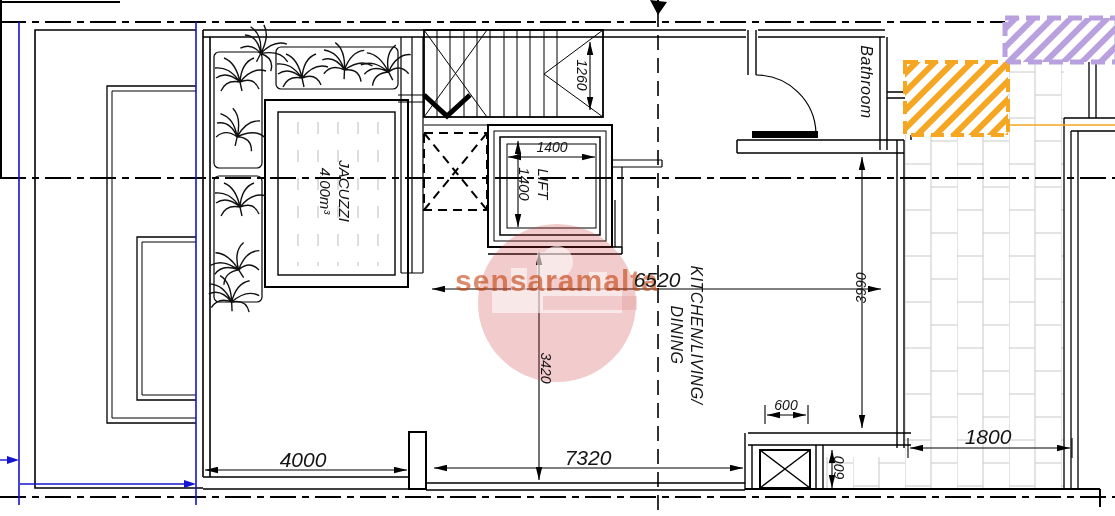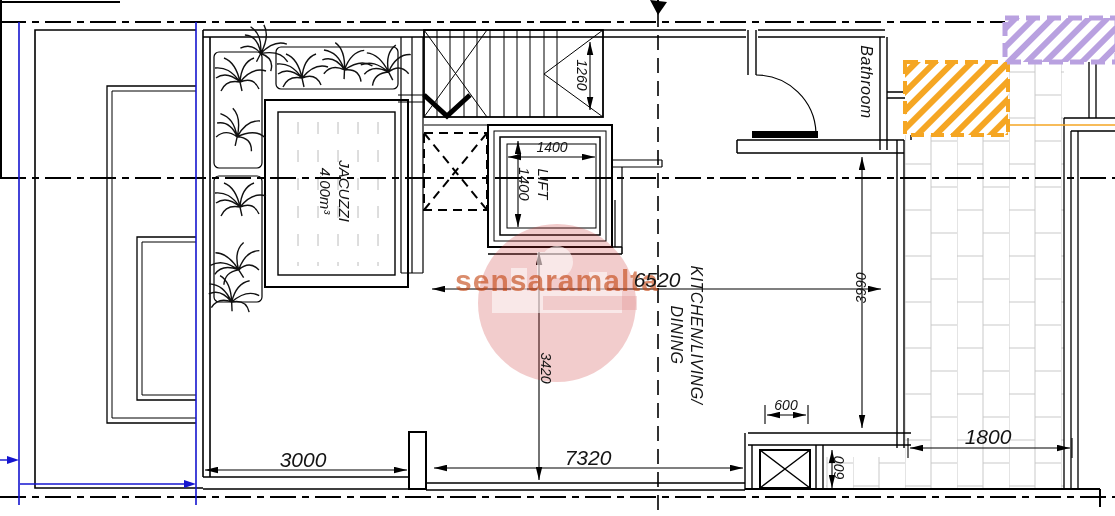--- a/index.html
+++ b/index.html
@@ -220,21 +220,21 @@
   <div>KITCHEN/LIVING/</div>
   <div>DINING</div>
 </div>
 
 <div class="lbl dim rot90" style="left:546px;top:368px;">3420</div>
 
 <div class="lbl dimbig" style="left:657px;top:280px;">6520</div>
 
 <div class="lbl dim rotn90" style="left:861px;top:288px;">3990</div>
 
-<div class="lbl dimbig" style="left:303px;top:460px;">3000</div>
+<div class="lbl dimbig" style="left:303px;top:460px;">4000</div>
 
 <div class="lbl dimbig" style="left:588px;top:458px;">7320</div>
 
 <div class="lbl dim" style="left:786px;top:405px;">600</div>
 
 <div class="lbl dim rotn90" style="left:839px;top:468px;">600</div>
 
 <div class="lbl dimbig" style="left:988px;top:437px;">1800</div>
 
 </div>

